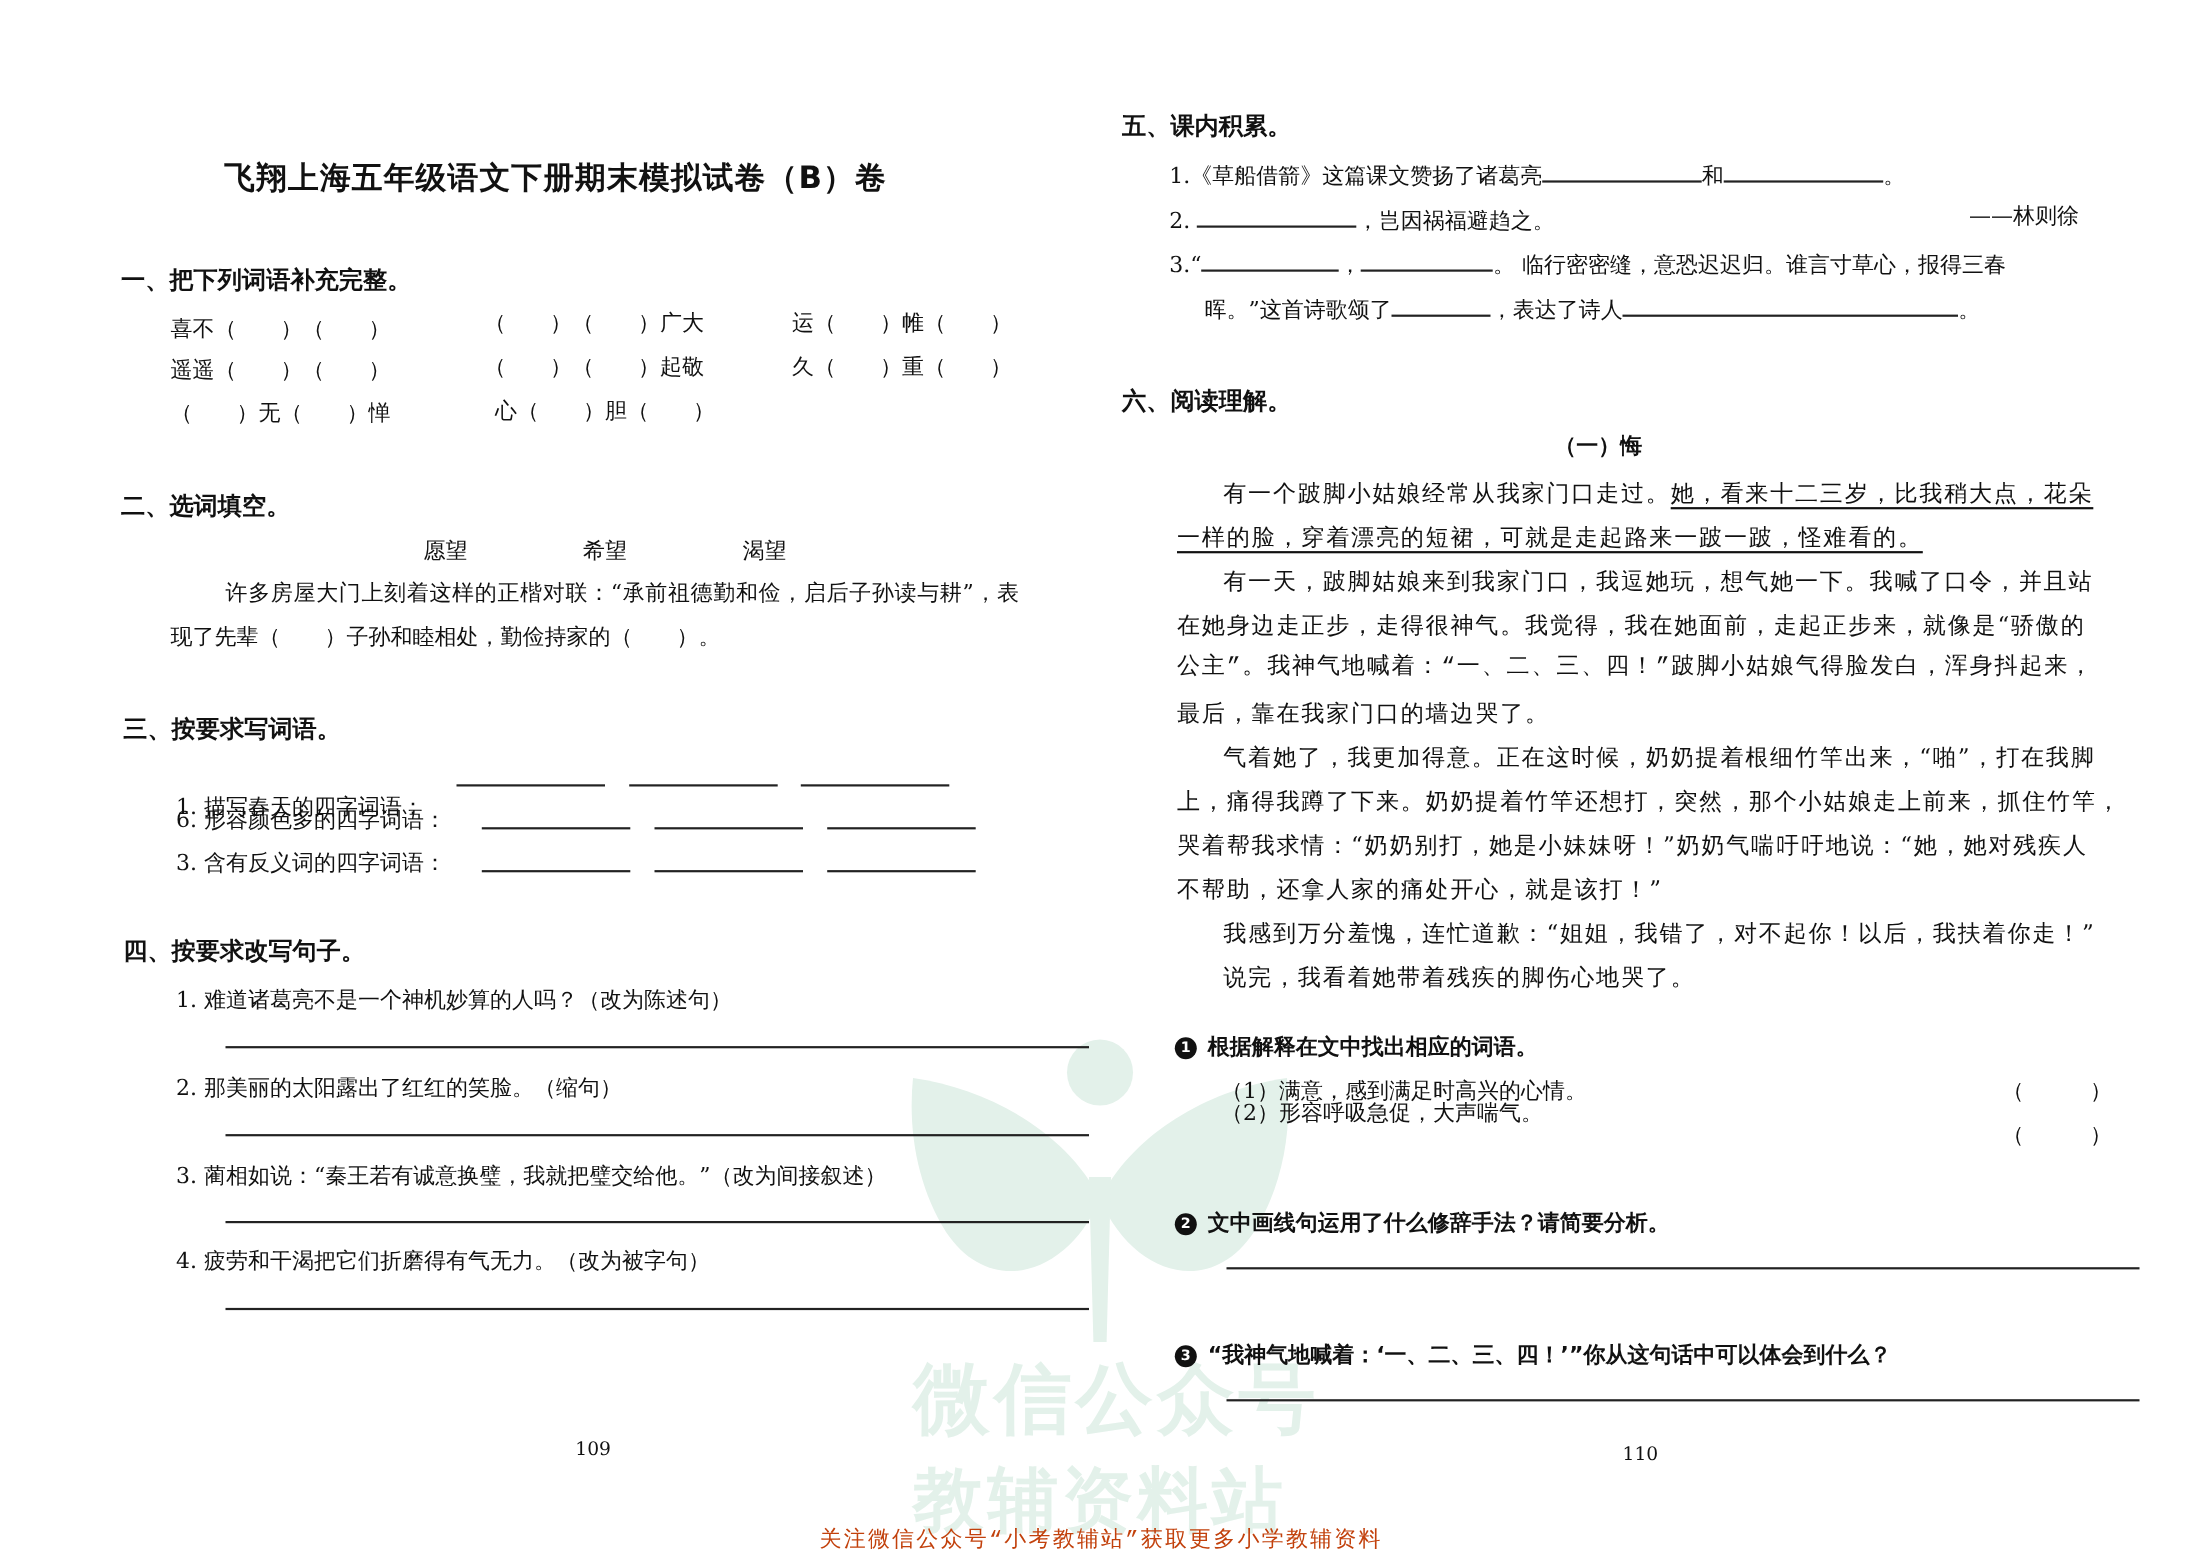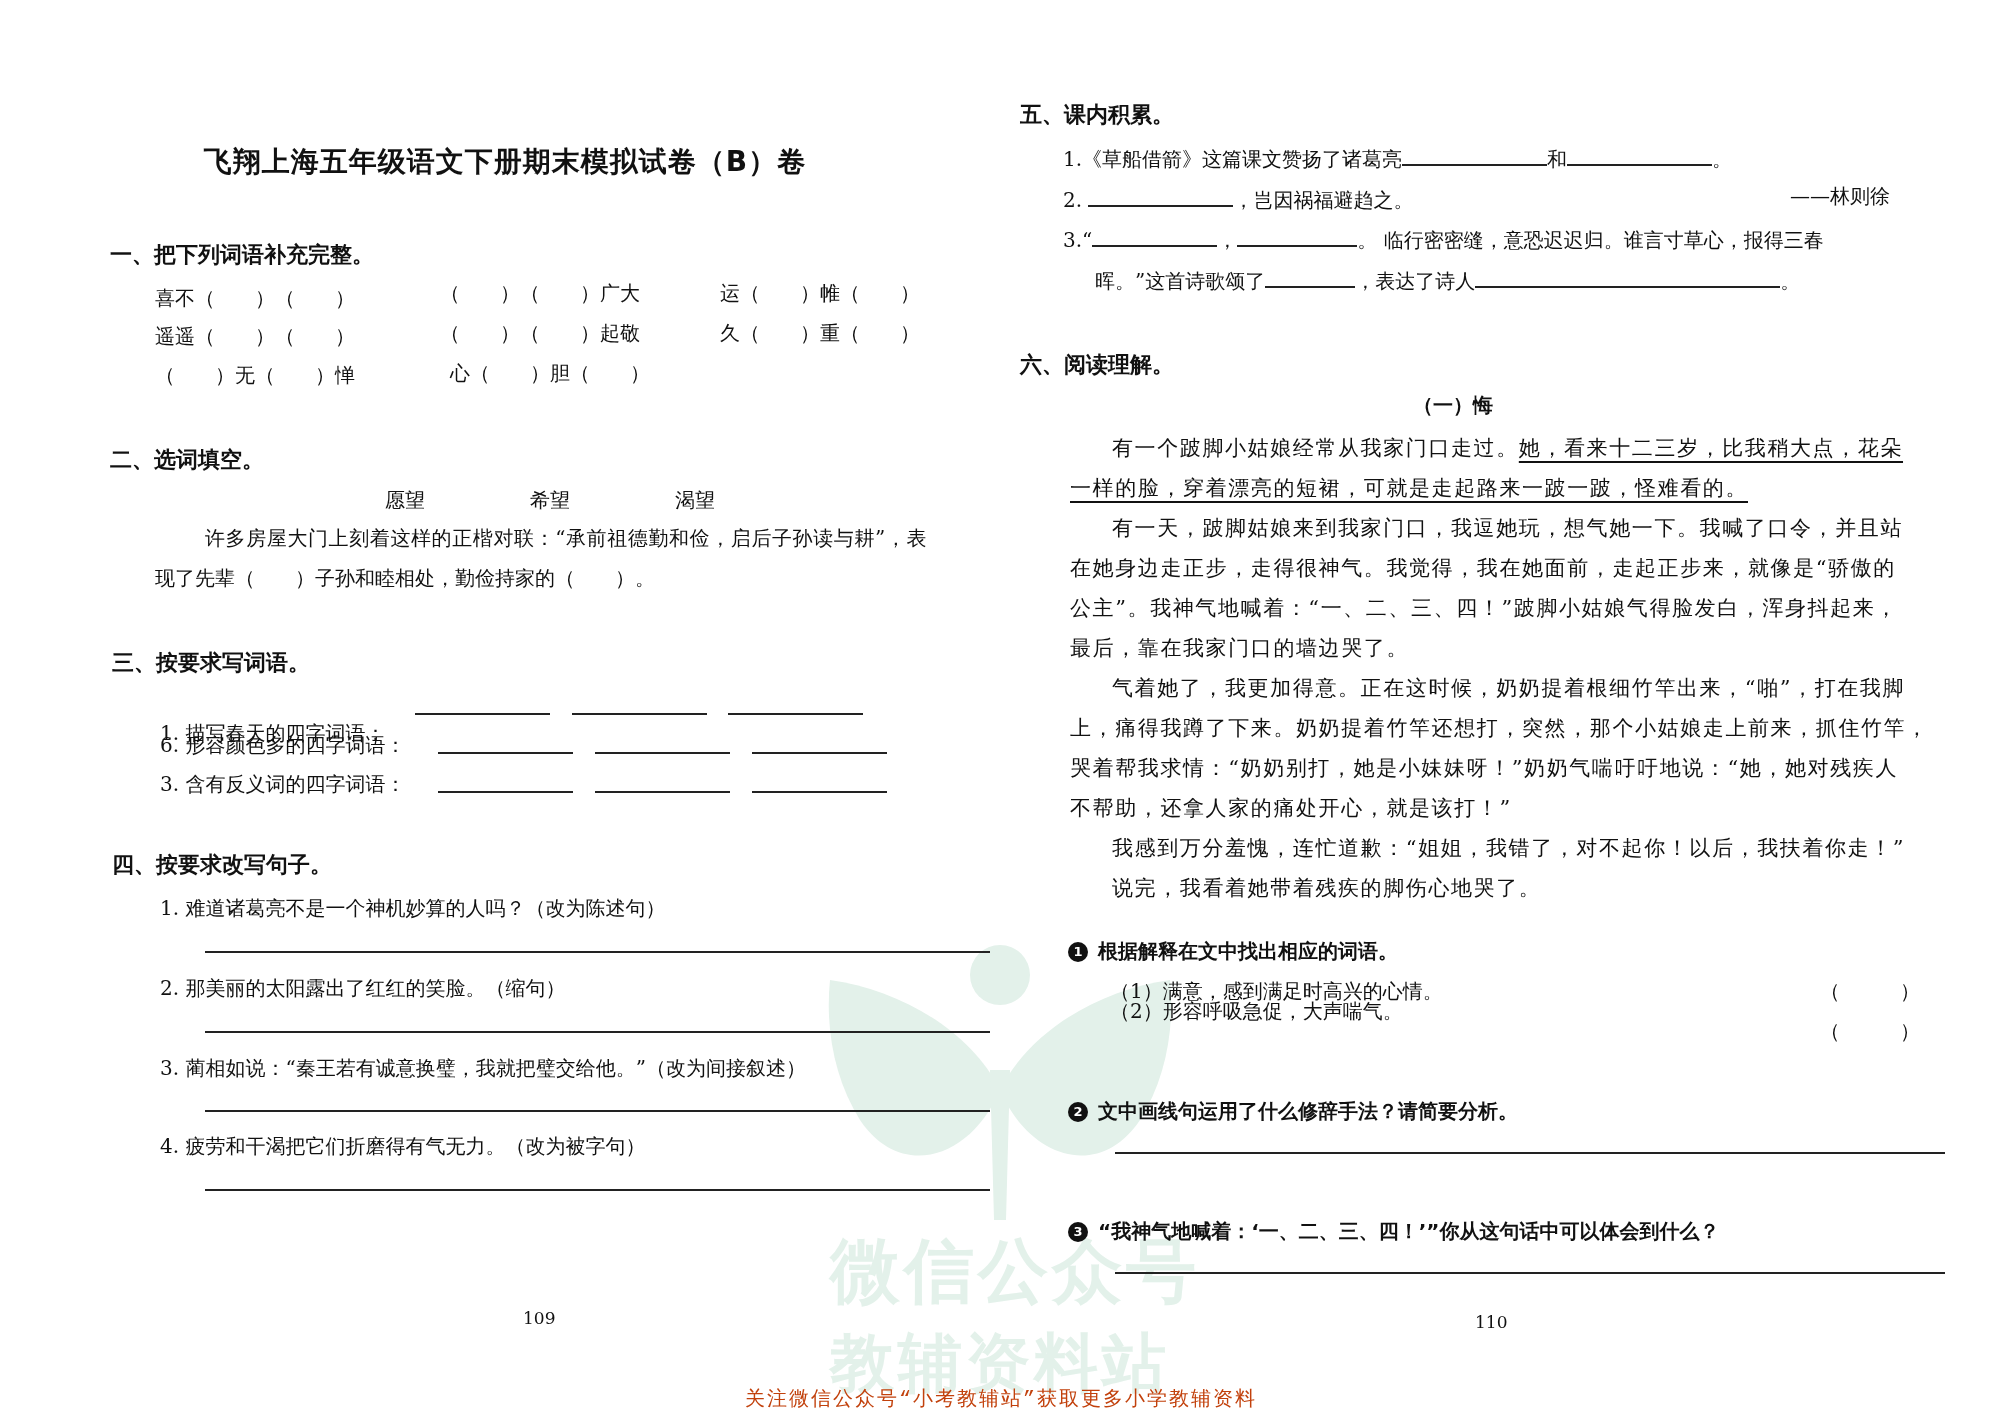--- a/index.html
+++ b/index.html
@@ -107,21 +107,21 @@
   <div class="abs txt" style="left:1413px;top:392px;font-weight:bold;font-family:'DejaVu Sans',sans-serif;">（一）悔</div>
 
   <div class="abs para" style="top:428px;">
     <div style="white-space:nowrap;"><span style="padding-left:42px;">有一个跛脚小姑娘经常从我家门口走过。</span><span class="ul">她，看来十二三岁，比我稍大点，花朵</span></div>
     <div style="white-space:nowrap;"><span class="ul">一样的脸，穿着漂亮的短裙，可就是走起路来一跛一跛，怪难看的。</span></div>
   </div>
 
   <div class="abs para" style="top:508px;">
     <div style="white-space:nowrap;padding-left:42px;">有一天，跛脚姑娘来到我家门口，我逗她玩，想气她一下。我喊了口令，并且站</div>
     <div style="white-space:nowrap;">在她身边走正步，走得很神气。我觉得，我在她面前，走起正步来，就像是“骄傲的</div>
-    <div style="white-space:nowrap;">公主”。我神气地喊着：“一、二、三、四！”跛脚小姑娘气得脸发白，浑身抖起来，</div>
+    <div style="white-space:nowrap;font-family:Liberation Mono, monospace;">公主”。我神气地喊着：“一、二、三、四！”跛脚小姑娘气得脸发白，浑身抖起来，</div>
     <div style="white-space:nowrap;">最后，靠在我家门口的墙边哭了。</div>
   </div>
 
   <div class="abs para" style="top:668px;">
     <div style="white-space:nowrap;padding-left:42px;">气着她了，我更加得意。正在这时候，奶奶提着根细竹竿出来，“啪”，打在我脚</div>
     <div style="white-space:nowrap;">上，痛得我蹲了下来。奶奶提着竹竿还想打，突然，那个小姑娘走上前来，抓住竹竿，</div>
     <div style="white-space:nowrap;">哭着帮我求情：“奶奶别打，她是小妹妹呀！”奶奶气喘吁吁地说：“她，她对残疾人</div>
     <div style="white-space:nowrap;">不帮助，还拿人家的痛处开心，就是该打！”</div>
   </div>
 

